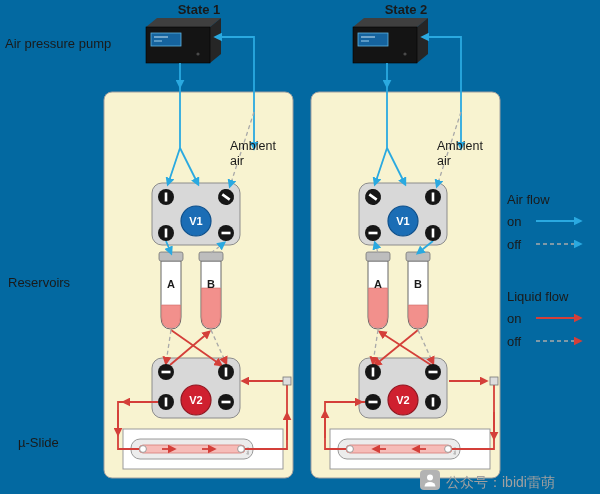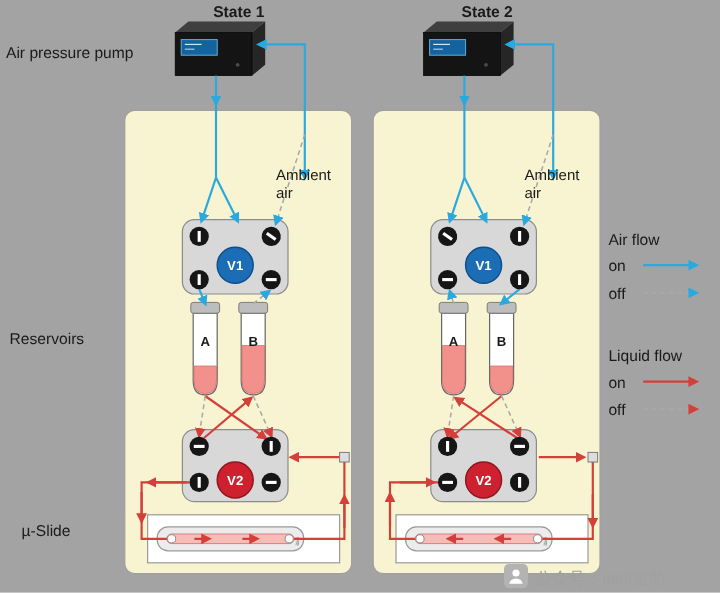--- a/index.html
+++ b/index.html
@@ -1,17 +1,17 @@
 <!DOCTYPE html>
 <html><head>
 <meta charset="utf-8">
 <style>
   html,body{margin:0;padding:0;background:#ffffff;}
   .canvas{
-    position:relative;width:600px;height:494px;background:#a3a3a3;
+    position:relative;width:600px;height:494px;background:#0369a1;
     font-family:"Liberation Sans", sans-serif;overflow:hidden;
   }
   svg{display:block;}
   text{fill:#1a1a1a;font-family:"Liberation Sans", sans-serif;}
   .state-label{font-size:13px;font-weight:600;}
   .side-label{font-size:13px;}
   .ambient-label{font-size:12.5px;}
   .tube-label{font-size:11px;font-weight:600;}
   .valve-label{font-size:11px;font-weight:bold;fill:#ffffff;}
   .legend-head{font-size:13px;}

